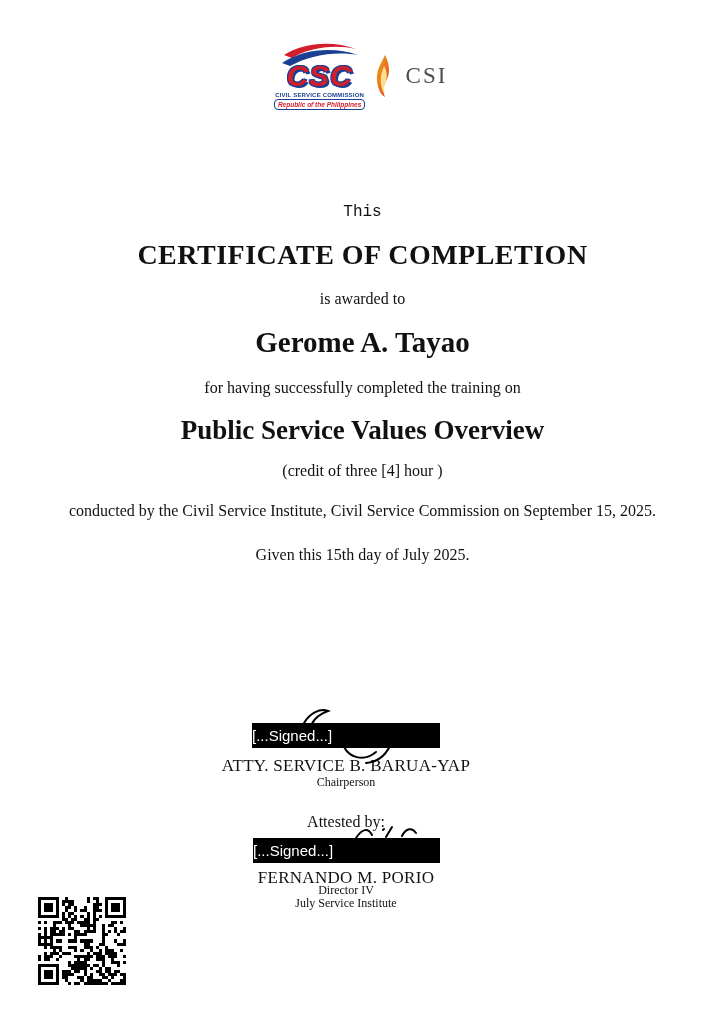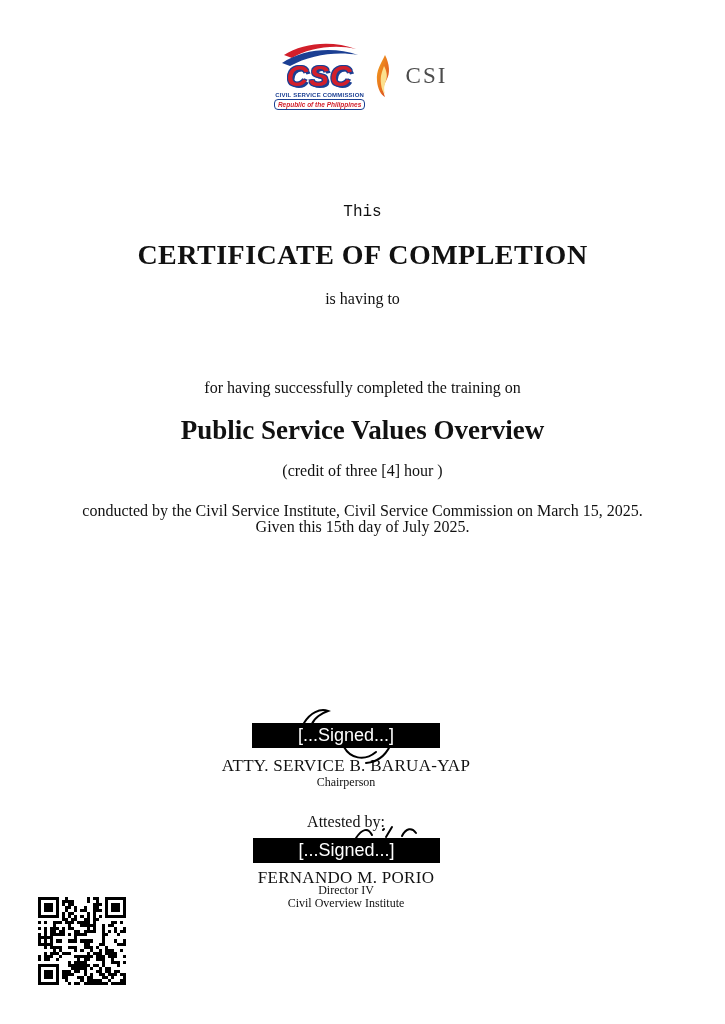--- a/index.html
+++ b/index.html
@@ -46,30 +46,30 @@
   .line { position:absolute; left:0; width:100%; text-align:center; white-space:nowrap; }
   .small  { font-size:16px; }
   .line-intro      { top:203px;font-family:Liberation Mono, monospace; }
   .cert-title      { top:239px; font-size:28px; font-weight:bold; letter-spacing:0.5px; }
   .line-awarded    { top:290px; }
   .recipient-name  { top:326px; font-size:29px; font-weight:bold; }
   .line-completion { top:379px; }
   .course-title    { top:415px; font-size:27px; font-weight:bold; }
   .line-credit     { top:462px; }
   .line-conducted  { top:502px; }
-  .line-given      { top:518px; }
+  .line-given      { top:546px; }
 
   
   .sig-center { position:absolute; left:0; width:692px; text-align:center; white-space:nowrap; }
   .sig-name  { font-size:17px; letter-spacing:0.3px; }
   .sig-title { font-size:12px; }
   .redaction-box {
     position:absolute; background:var(--redaction-bg); color:var(--redaction-text);
-    display:flex; align-items:center; justify-content:center;
-    font-family:"Liberation Sans", sans-serif; font-size:18px; z-index:2;
+    display:flex; align-items:center; justify-content:flex-start;
+    font-family:"Liberation Sans", sans-serif; font-size:15px; z-index:2;
   }
   .sig-stroke { position:absolute; z-index:1; }
   .sig-stroke path { stroke:#000; stroke-width:2; fill:none; stroke-linecap:round; }
 
   .attested-label { top:813px; font-size:16px; }
 
   
   .qr { position:absolute; left:38px; top:897px; width:88px; height:88px; }
   .qr svg { display:block; }
 </style>
@@ -99,25 +99,26 @@
         </linearGradient>
       </defs>
       <path d="M10 1 C 6 10, 1 16, 2 27 C 2.7 35, 6 41, 10 43 C 7.5 37, 8 32, 11.5 26 C 15.5 19, 14.5 10, 10 1 Z" fill="url(#flameGrad)"></path>
       <path d="M9 12 C 7 18, 5 22, 6 30 C 6.6 35, 8 38, 9.8 40 C 8.6 35.5, 9 31, 11 26.5 C 12.8 22, 11.5 16.5, 9 12 Z" fill="#fbe08e"></path>
     </svg>
     <div class="csi-acronym">CSI</div>
   </div>
 
   <div class="line small line-intro">This</div>
   <div class="line cert-title">CERTIFICATE OF COMPLETION</div>
-  <div class="line small line-awarded">is having to</div>
+  <div class="line small line-awarded">is awarded to</div>
+  <div class="line recipient-name">Gerome A. Tayao</div>
   <div class="line course-title">Public Service Values Overview</div>
   <div class="line small line-completion">for having successfully completed the training on</div>
   <div class="line small line-credit">(credit of three [4] hour )</div>
-  <div class="line small line-conducted">conducted by the Civil Service Institute, Civil Service Commission on March 15, 2025.</div>
+  <div class="line small line-conducted">conducted by the Civil Service Institute, Civil Service Commission on September 15, 2025.</div>
   <div class="line small line-given">Given this 15th day of July 2025.</div>
 
   <svg class="sig-stroke" style="left:298px; top:706px;" width="44" height="20">
     <path d="M6 17 C 12 7, 22 2, 30 5 C 24 7, 16 12, 14 18"></path>
   </svg>
   <svg class="sig-stroke" style="left:338px; top:744px;" width="70" height="22">
     <path d="M6 3 C 12 14, 26 18, 38 8"></path>
     <path d="M52 2 C 48 10, 40 18, 28 19"></path>
   </svg>
   <div class="redaction-box" style="left:252px; top:723px; width:188px; height:25px;">
@@ -131,21 +132,21 @@
     <path d="M6 14 C 12 5, 18 3, 22 11"></path>
     <path d="M36 13 L 42 3"></path>
     <path d="M33 6 L 34 5"></path>
     <path d="M52 12 C 56 4, 62 3, 66 9"></path>
   </svg>
   <div class="redaction-box" style="left:253px; top:838px; width:187px; height:25px;">
     <span>[...Signed...]</span>
   </div>
   <div class="sig-center sig-name" style="top:868px;">FERNANDO M. PORIO</div>
   <div class="sig-center sig-title" style="top:883px;">Director IV</div>
-  <div class="sig-center sig-title" style="top:896px;">Civil Overview Institute</div>
+  <div class="sig-center sig-title" style="top:896px;">July Service Institute</div>
 
   <div class="qr">
       <svg width="88" height="88" viewBox="0 0 29 29" shape-rendering="crispEdges">
         <rect x="0" y="0" width="1" height="1" fill="#000"></rect>
         <rect x="1" y="0" width="1" height="1" fill="#000"></rect>
         <rect x="2" y="0" width="1" height="1" fill="#000"></rect>
         <rect x="3" y="0" width="1" height="1" fill="#000"></rect>
         <rect x="4" y="0" width="1" height="1" fill="#000"></rect>
         <rect x="5" y="0" width="1" height="1" fill="#000"></rect>
         <rect x="6" y="0" width="1" height="1" fill="#000"></rect>

